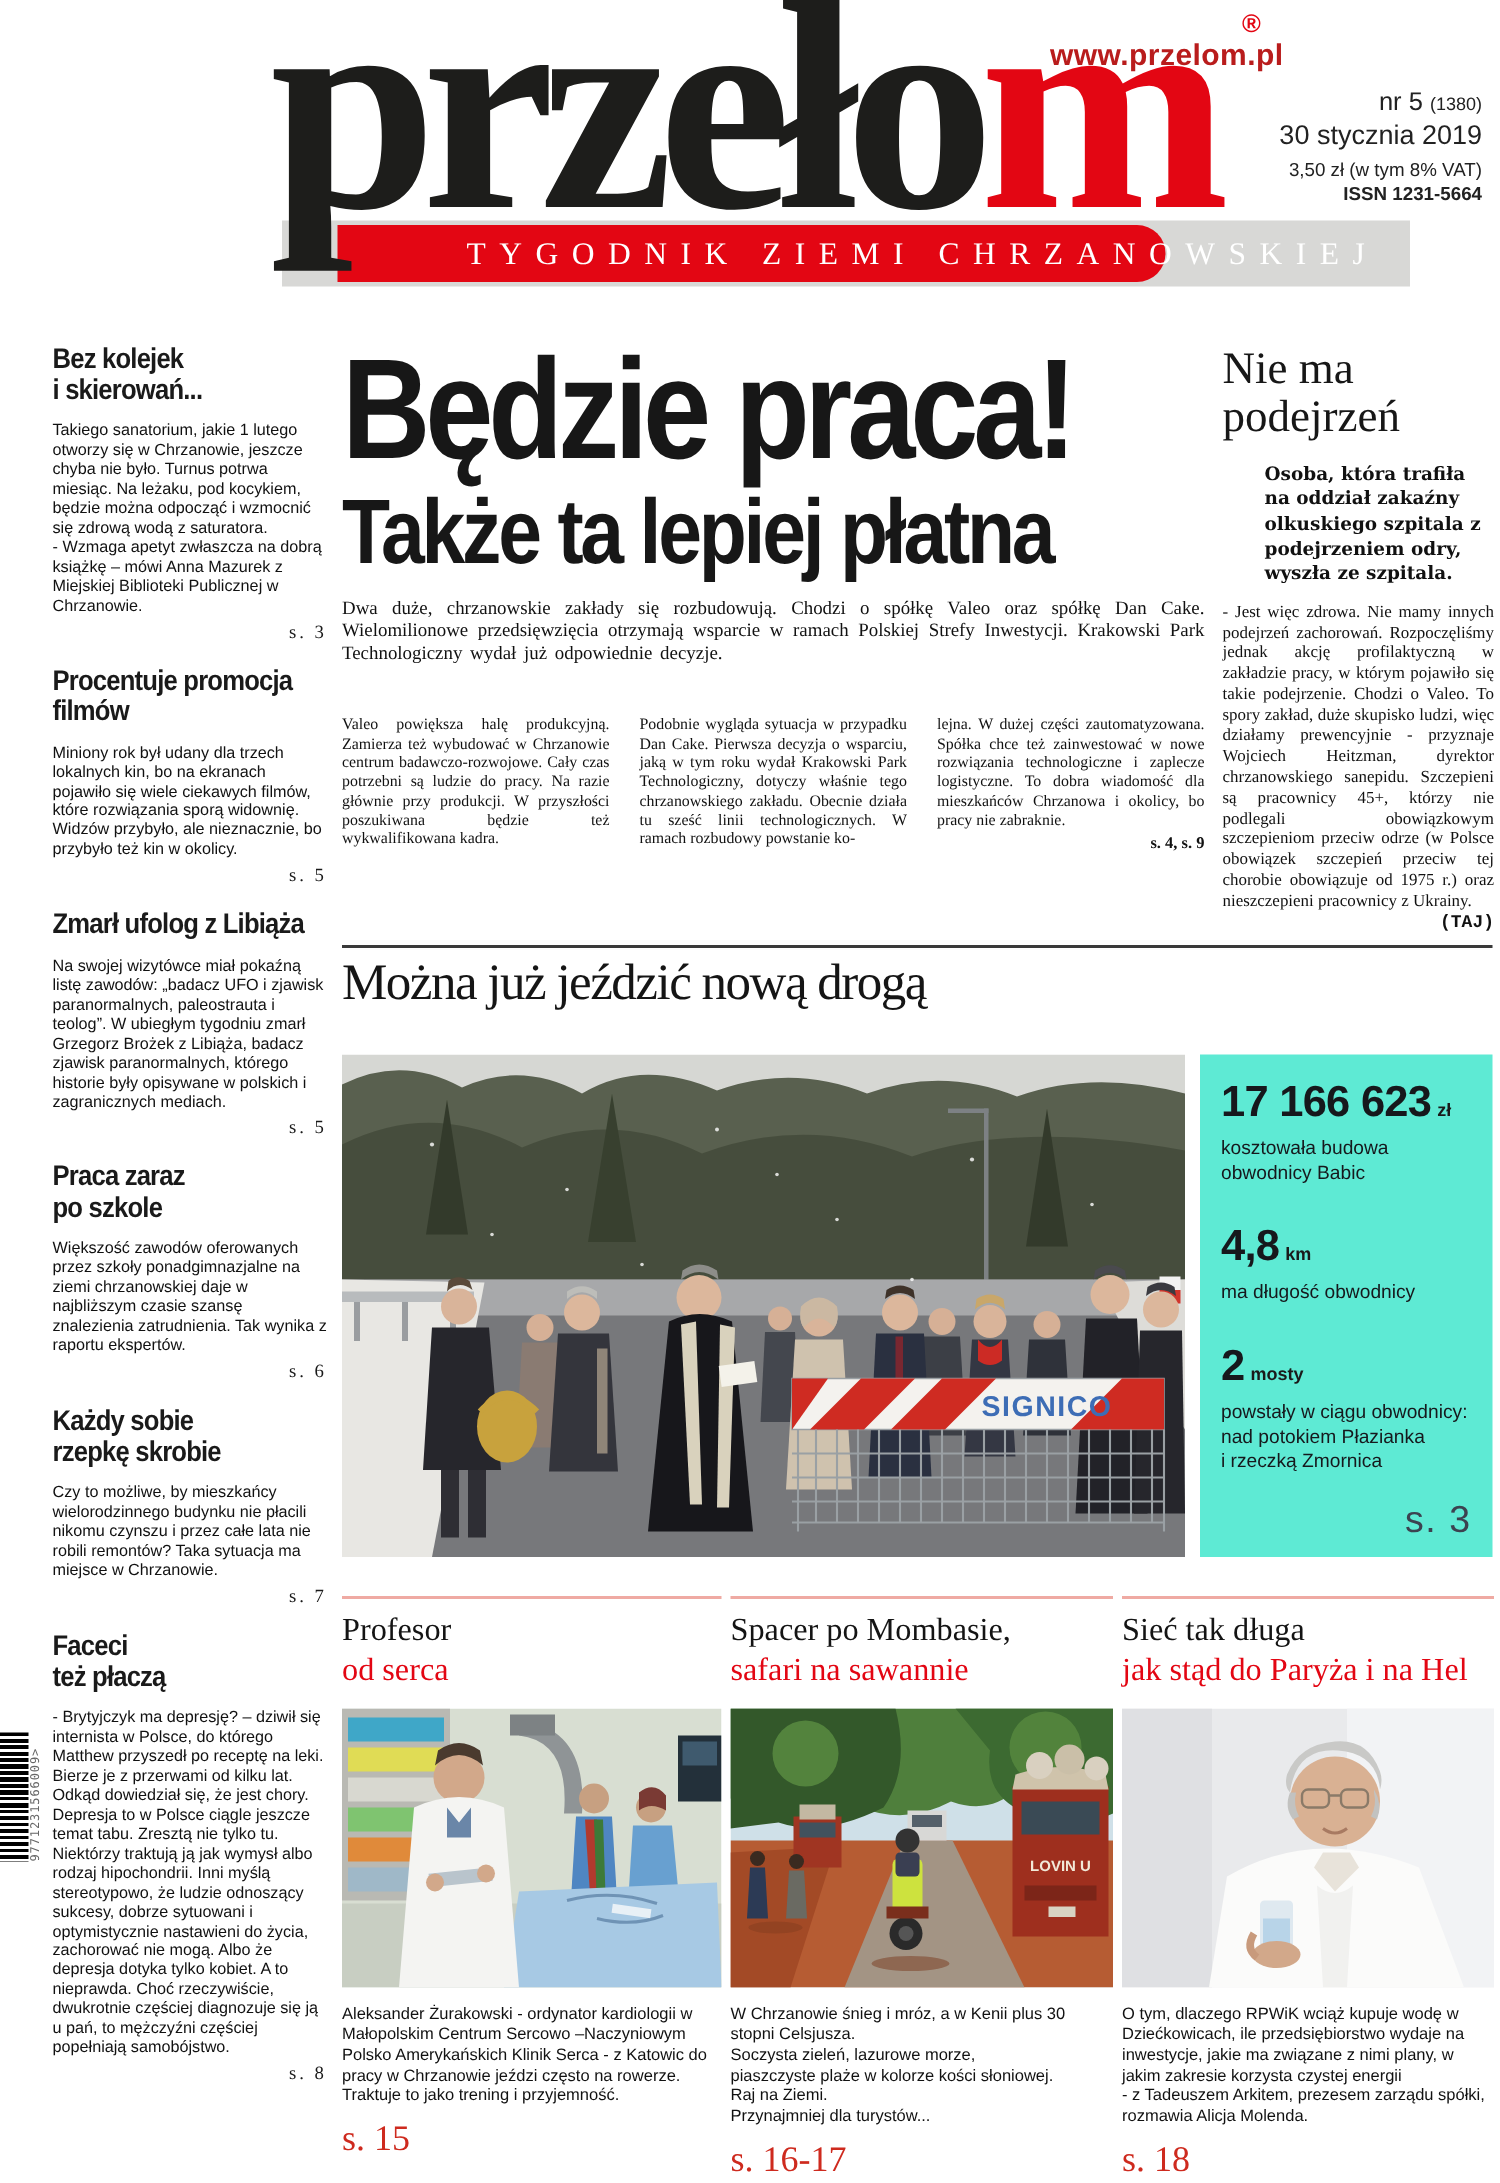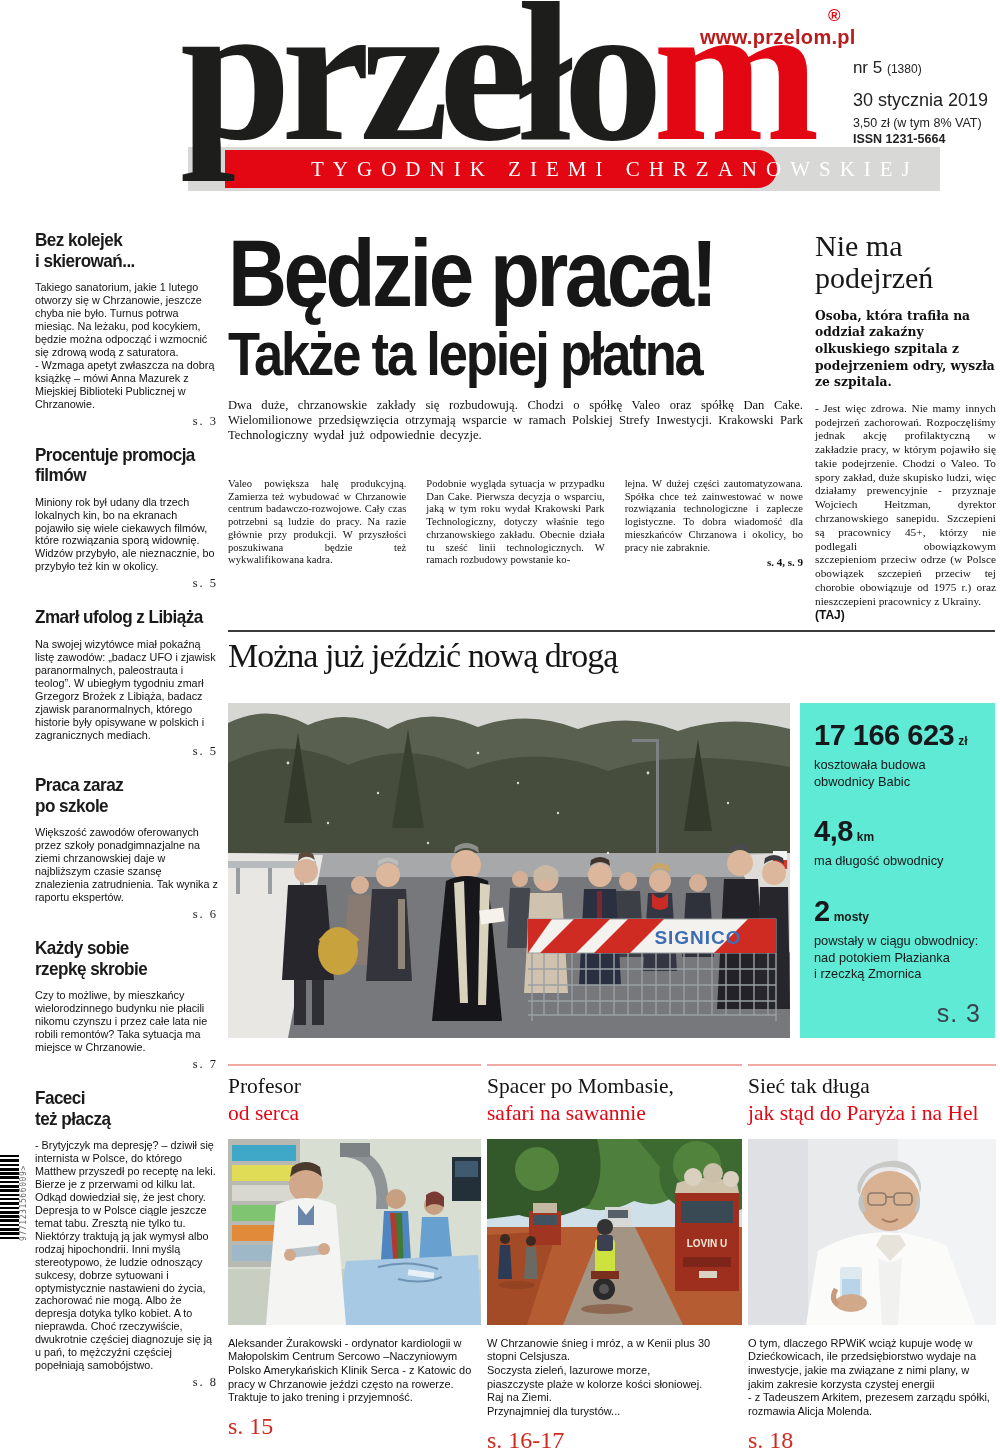--- a/index.html
+++ b/index.html
@@ -9,24 +9,24 @@
   .gray-band{position:absolute;left:188px;top:147px;width:752px;height:44px;background:#d8d8d6;}
   .red-band{position:absolute;left:225px;top:150px;width:552px;height:38px;background:#e30613;
             border-radius:0 19px 19px 0;}
   .band-text{font-family:"Liberation Serif",serif;color:#fff;font-size:21px;line-height:38px;
              letter-spacing:9px;padding-left:86px;white-space:nowrap;}
   .logo{position:absolute;left:180px;top:-28px;font-family:"Liberation Serif",serif;
         font-weight:bold;font-size:200px;line-height:1;letter-spacing:-10px;color:#1d1d1b;white-space:nowrap;}
   .logo .m{color:#e30613;}
   .reg{position:absolute;left:828px;top:6px;color:#e30613;font-size:17px;font-weight:bold;}
   .website{position:absolute;left:700px;top:26px;color:#b91c1c;font-weight:bold;font-size:20px;letter-spacing:0.3px;}
-  .issue{position:absolute;right:12px;top:58px;color:#222;}
+  .issue{position:absolute;right:12px;top:58px;text-align:right;color:#222;}
   .issue .no{font-size:17px;}
   .issue .no small{font-size:12px;}
-  .issue .date{font-size:18px;margin-top:12px;}
+  .issue .date{font-size:18px;margin-top:2px;}
   .issue .price{font-size:12.5px;margin-top:5px;}
   .issue .issn{font-size:12.5px;font-weight:bold;margin-top:2px;}
   
   .sidebar{position:absolute;left:35px;top:230px;width:183px;}
   .sb-article{margin-bottom:16px;}
   .sb-title{font-weight:bold;font-size:19px;line-height:1.08;letter-spacing:-0.6px;
             transform:scaleX(.9);transform-origin:left top;width:203px;
             white-space:pre-line;margin-bottom:10px;}
   .sb-body{font-size:10.8px;line-height:1.2;white-space:pre-line;color:#111;}
   .sb-page{font-family:"Liberation Serif",serif;font-size:12.5px;letter-spacing:2px;
@@ -47,24 +47,24 @@
        font-family:"Liberation Serif",serif;font-size:12.6px;line-height:1.18;
        text-align:justify;word-spacing:2px;color:#111;}
   .cols{position:absolute;left:0;top:250px;width:575px;display:flex;gap:20px;}
   .col{flex:1;font-family:"Liberation Serif",serif;font-size:10.6px;line-height:1.2;
        text-align:justify;color:#111;}
   .col-pages{font-weight:bold;text-align:right;margin-top:2px;font-size:11px;}
   
   .right-story{position:absolute;left:815px;top:230px;width:181px;}
   .rs-title{font-family:"Liberation Serif",serif;font-size:30px;line-height:1.08;color:#171717;}
   .rs-lead{font-family:"DejaVu Serif",serif;font-weight:bold;font-size:12.3px;line-height:1.35;
-           margin-top:13px;color:#111;}
+           margin-top:13px;color:#111;margin-left:28px;}
   .rs-body{font-family:"Liberation Serif",serif;font-size:11.3px;line-height:1.22;
            text-align:justify;margin-top:11px;color:#111;}
-  .rs-byline{font-family:Liberation Sans, sans-serif;font-weight:bold;font-size:12px;text-align:left;}
+  .rs-byline{font-family:Liberation Mono, monospace;font-weight:bold;font-size:12px;text-align:right;}
   
   .mid-rule{position:absolute;left:228px;top:630px;width:767px;height:2px;background:#3a3a3a;}
   .road-headline{position:absolute;left:228px;top:637px;font-family:"Liberation Serif",serif;
        font-size:34px;letter-spacing:-1px;color:#151515;white-space:nowrap;}
   .main-photo{position:absolute;left:228px;top:703px;width:562px;height:335px;}
   .stats{position:absolute;left:800px;top:703px;width:195px;height:335px;background:#5eead4;
          box-sizing:border-box;padding:16px 14px;}
   .stat{margin-bottom:25px;}
   .stat-num{font-weight:bold;font-size:29px;letter-spacing:-0.5px;color:#16181c;}
   .stat-unit{font-weight:bold;font-size:12px;margin-left:4px;}

